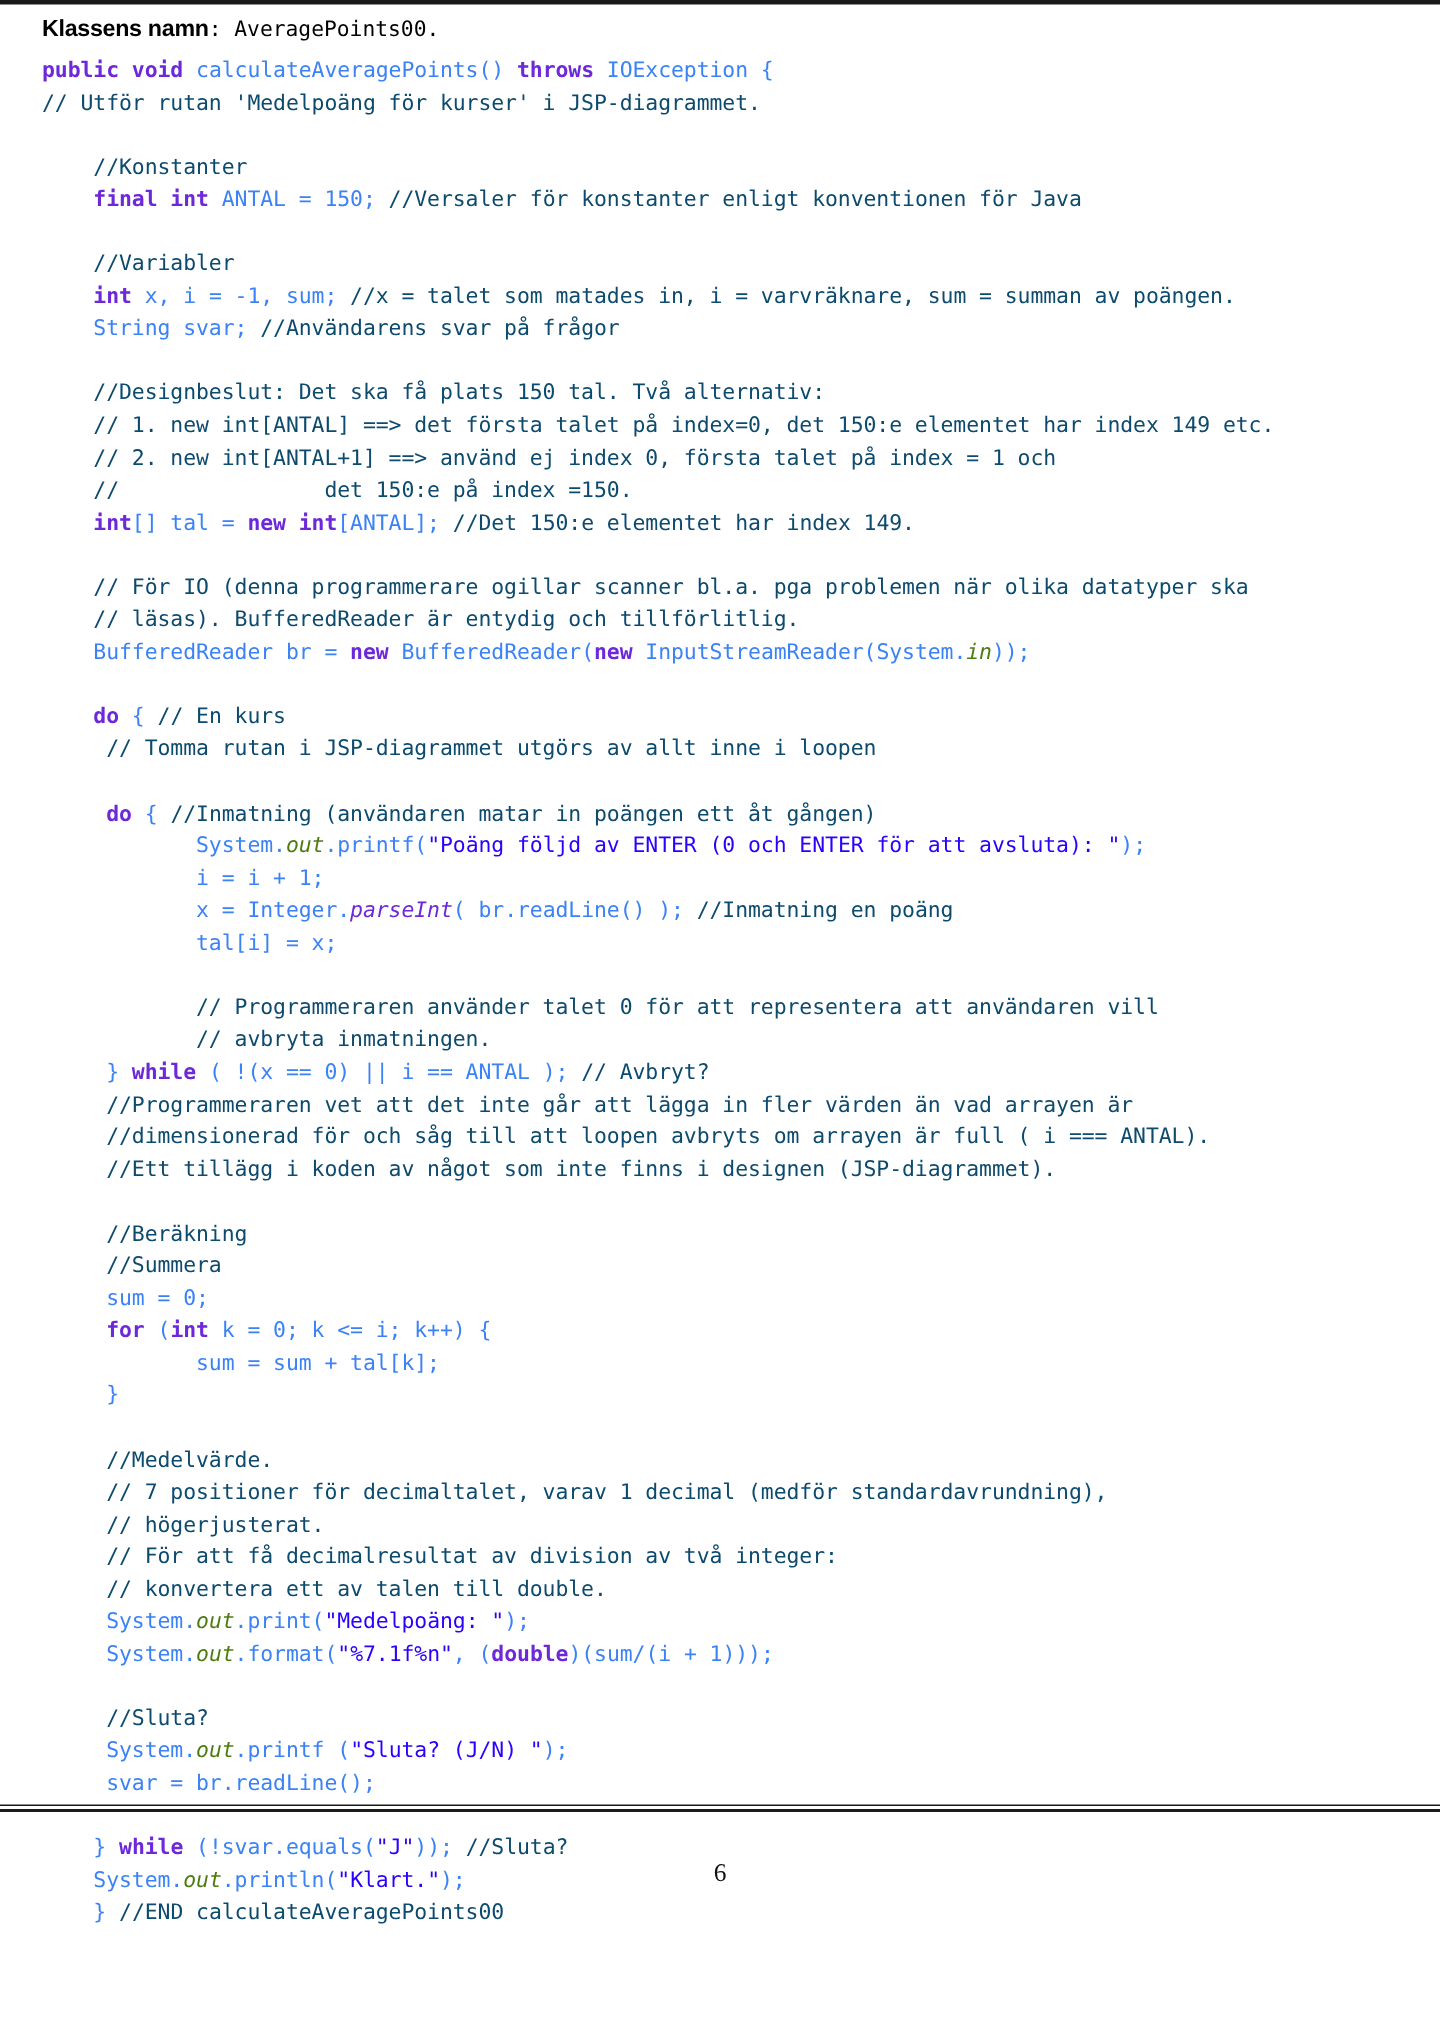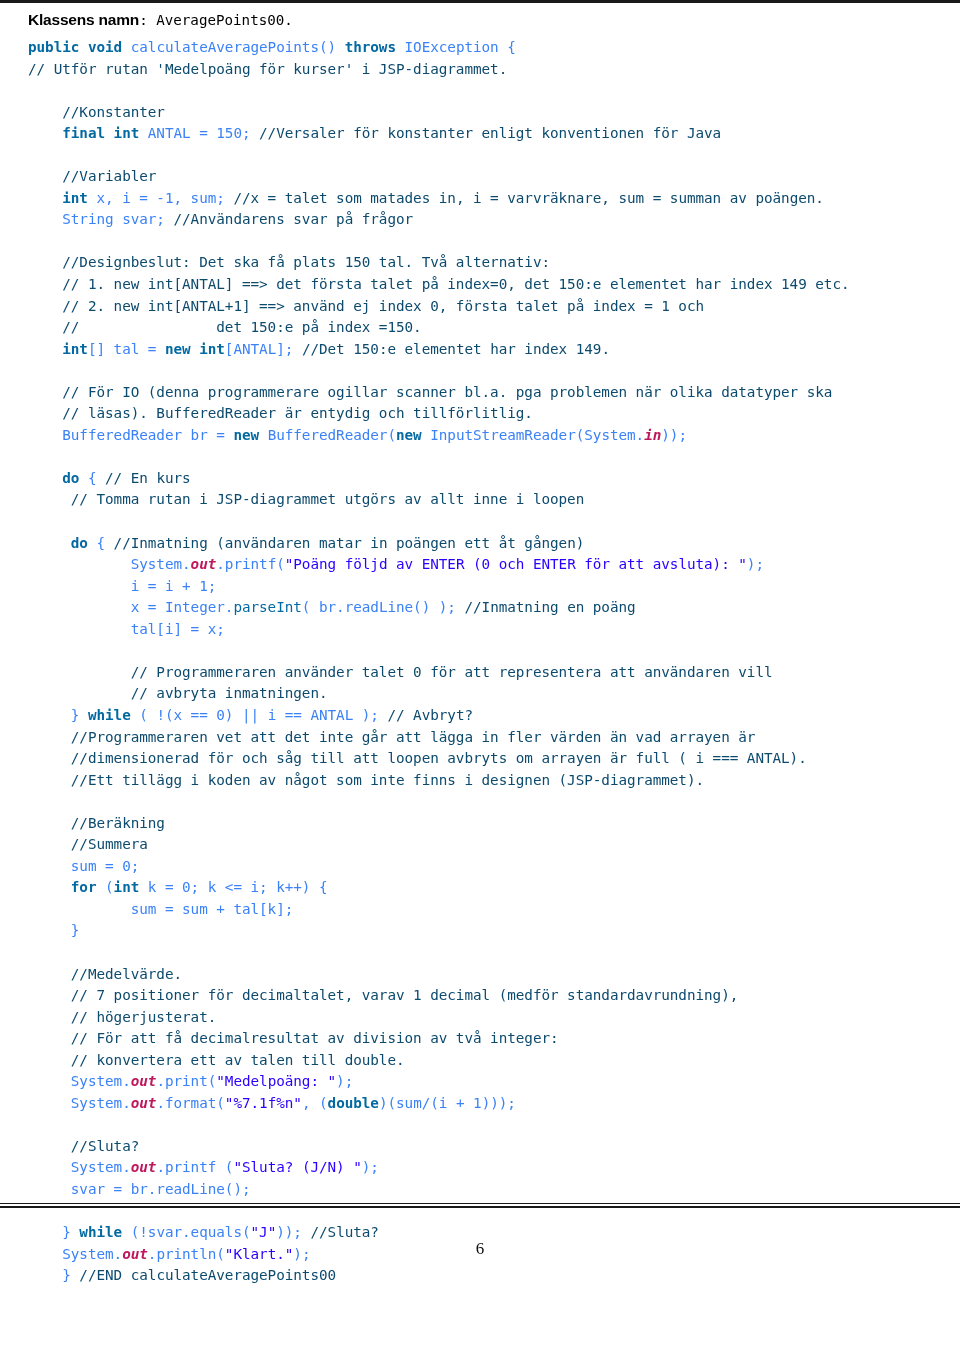--- a/index.html
+++ b/index.html
@@ -67,25 +67,25 @@
   }
   .code-line {
     white-space: pre;
     min-height: 21.55px;
   }
   .code-line.blank {
     height: 21.55px;
   }
 
   
-  .t-kw   { color: #0369a1; font-weight: bold; }
+  .t-kw   { color: #6d28d9; font-weight: bold; }
   .t-cmt  { color: #0c4a6e; }
   .t-str  { color: #2a00ff; }
-  .t-fld  { color: #be185d; font-style: italic; font-weight: bold; }
-  .t-mth  { color: #0369a1; }
+  .t-fld  { color: #4d7c0f; font-style: italic; }
+  .t-mth  { color: #6d28d9; font-style: italic; }
   .t-pln  { color: #3b82f6; }
 
   
   .footer {
     position: absolute;
     left: 0;
     bottom: 0;
     width: 960px;
     height: 67px;
   }

